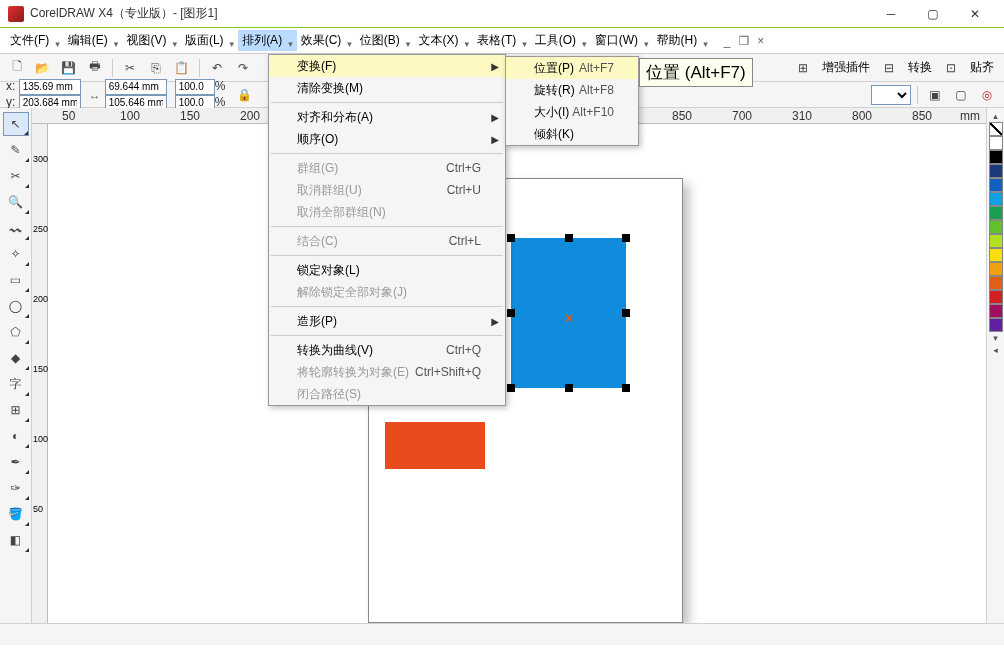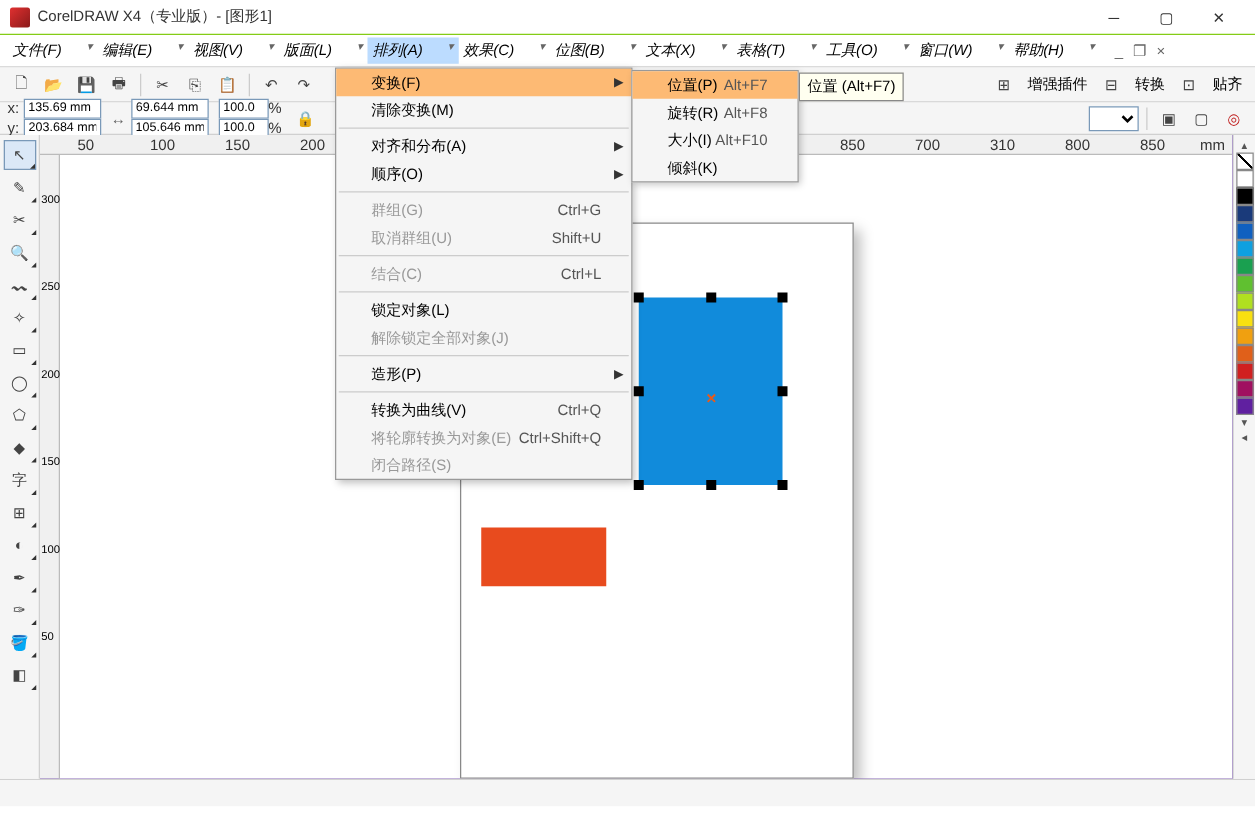--- a/index.html
+++ b/index.html
@@ -2,36 +2,36 @@
 <html><head>
 <meta charset="utf-8">
 <style>
 * { margin:0; padding:0; box-sizing:border-box; font-family:"Microsoft YaHei",SimSun,sans-serif; font-size:12px; }
 body { background:#fff; width:1004px; height:651px; overflow:hidden; position:relative; }
 .titlebar { height:28px; background:#fff; display:flex; align-items:center; padding:0 8px; border-bottom:1px solid #84cc16; }
 .titlebar .logo { width:16px; height:16px; background:linear-gradient(135deg,#e03030,#8a1a1a); border-radius:2px; margin-right:6px; }
 .titlebar .title { flex:1; color:#333; }
 .winbtn { width:42px; height:100%; display:flex; align-items:center; justify-content:center; color:#333; cursor:pointer; }
 .menubar { height:26px; display:flex; align-items:center; padding:0 6px; gap:0; border-bottom:1px solid #d0d0d0; background:#fff; }
-.menu-item { padding:2px 4px; cursor:pointer; display:flex; align-items:flex-start; gap:18px;font-style:italic; }
+.menu-item { padding:2px 4px; cursor:pointer; display:flex; align-items:flex-end; gap:4px; }
 .menu-item.active { background:#bcdcff; }
 .menu-arrow { font-size:9px; color:#666; margin-left:2px; }
 .mdi-btns { display:flex; gap:8px; padding-left:12px; }
 .mdi-btn { cursor:pointer; color:#666; }
 .toolbar { height:28px; display:flex; align-items:center; padding:0 6px; gap:4px; border-bottom:1px solid #d0d0d0; background:#f5f5f5; }
 .tbtn { width:22px; height:22px; display:flex; align-items:center; justify-content:center; cursor:pointer; color:#444; }
 .sep { width:1px; height:18px; background:#ccc; margin:0 2px; }
 .toolbar2 { height:26px; display:flex; align-items:center; padding:0 6px; gap:4px; border-bottom:1px solid #d0d0d0; background:#f5f5f5; font-size:11px; }
 .coord { display:flex; flex-direction:column; font-size:10px; line-height:11px; color:#333; margin-right:4px; }
 .coord-line { display:flex; align-items:center; }
 .inp { border:1px solid #7a99b8; background:#fff; padding:1px 3px; font-size:10px; height:16px; }
-.tooltip { position:absolute; top:58px; left:639px; background:#fffff0; border:1px solid #888; padding:2px 6px; font-size:12px; z-index:999; }
+.tooltip { position:absolute; top:58px; left:639px; background:#fffff0; border:1px solid #888; padding:2px 6px; font-size:17px; z-index:999; }
 .dropdown { position:absolute; background:#f5f5f5; border:1px solid #999; box-shadow:2px 2px 6px rgba(0,0,0,.25); z-index:100; }
 .dd-item { height:22px; display:flex; align-items:center; padding:0 24px 0 28px; cursor:pointer; white-space:nowrap; position:relative; }
-.dd-item:hover, .dd-item.hov { background:#fdba74; }
+.dd-item:hover, .dd-item.hov { background:#fef9c3; }
 .dd-item.disabled { color:#999; }
 .dd-item .shortcut { position:absolute; right:24px; color:#555; }
 .dd-item .sub { position:absolute; right:6px; color:#333; font-size:10px; }
 .dd-sep { height:1px; background:#ccc; margin:3px 2px; }
 .main { display:flex; height:calc(100% - 136px); }
 .toolbox { width:32px; background:#f5f5f5; display:flex; flex-direction:column; align-items:center; padding-top:4px; gap:2px; border-right:1px solid #d0d0d0; }
 .tool { width:26px; height:24px; display:flex; align-items:center; justify-content:center; cursor:pointer; color:#444; position:relative; }
 .tool.sel { background:#dbe8f7; border:1px solid #7a99b8; }
 .tool .fly { position:absolute; bottom:0; right:0; width:0; height:0; border-left:4px solid transparent; border-bottom:4px solid #333; }
 .canvas-wrap { flex:1; background:#4c1d95; position:relative; overflow:hidden; }
@@ -274,21 +274,24 @@
       <span>顺序(O)</span>
       <span class="sub">▶</span>
     </div>
     <div class="dd-sep"></div>
     <div class="dd-item disabled">
       <span>群组(G)</span>
       <span class="shortcut">Ctrl+G</span>
     </div>
     <div class="dd-item disabled">
       <span>取消群组(U)</span>
-      <span class="shortcut">Shift+U</span>
+      <span class="shortcut">Ctrl+U</span>
+    </div>
+    <div class="dd-item disabled">
+      <span>取消全部群组(N)</span>
     </div>
     <div class="dd-sep"></div>
     <div class="dd-item disabled">
       <span>结合(C)</span>
       <span class="shortcut">Ctrl+L</span>
     </div>
     <div class="dd-sep"></div>
     <div class="dd-item">
       <span>锁定对象(L)</span>
     </div>

